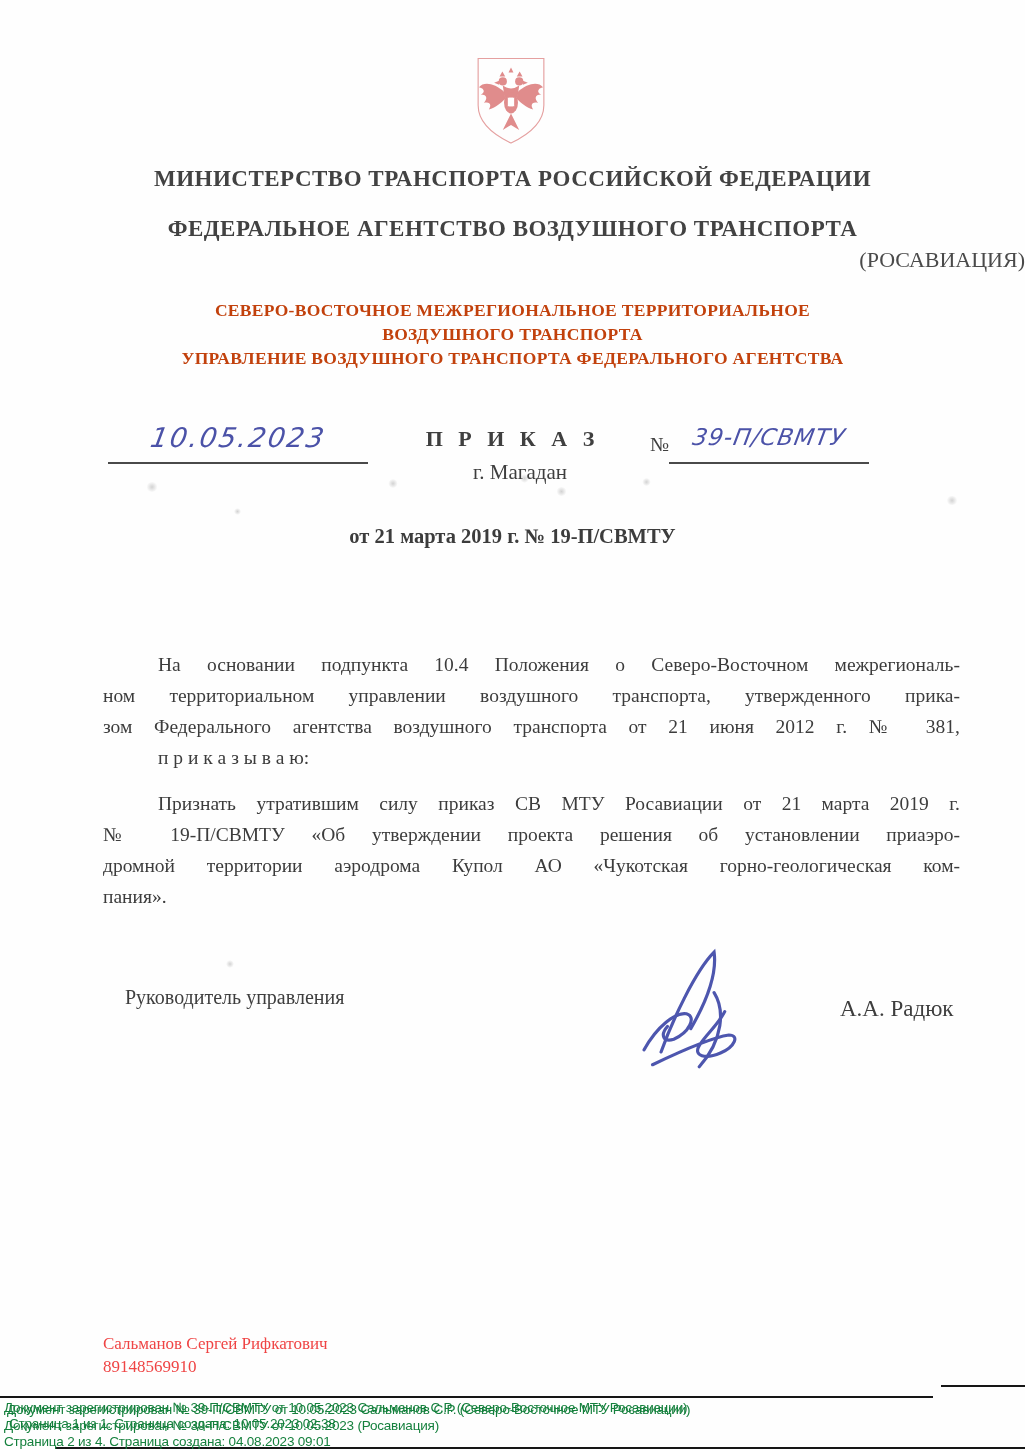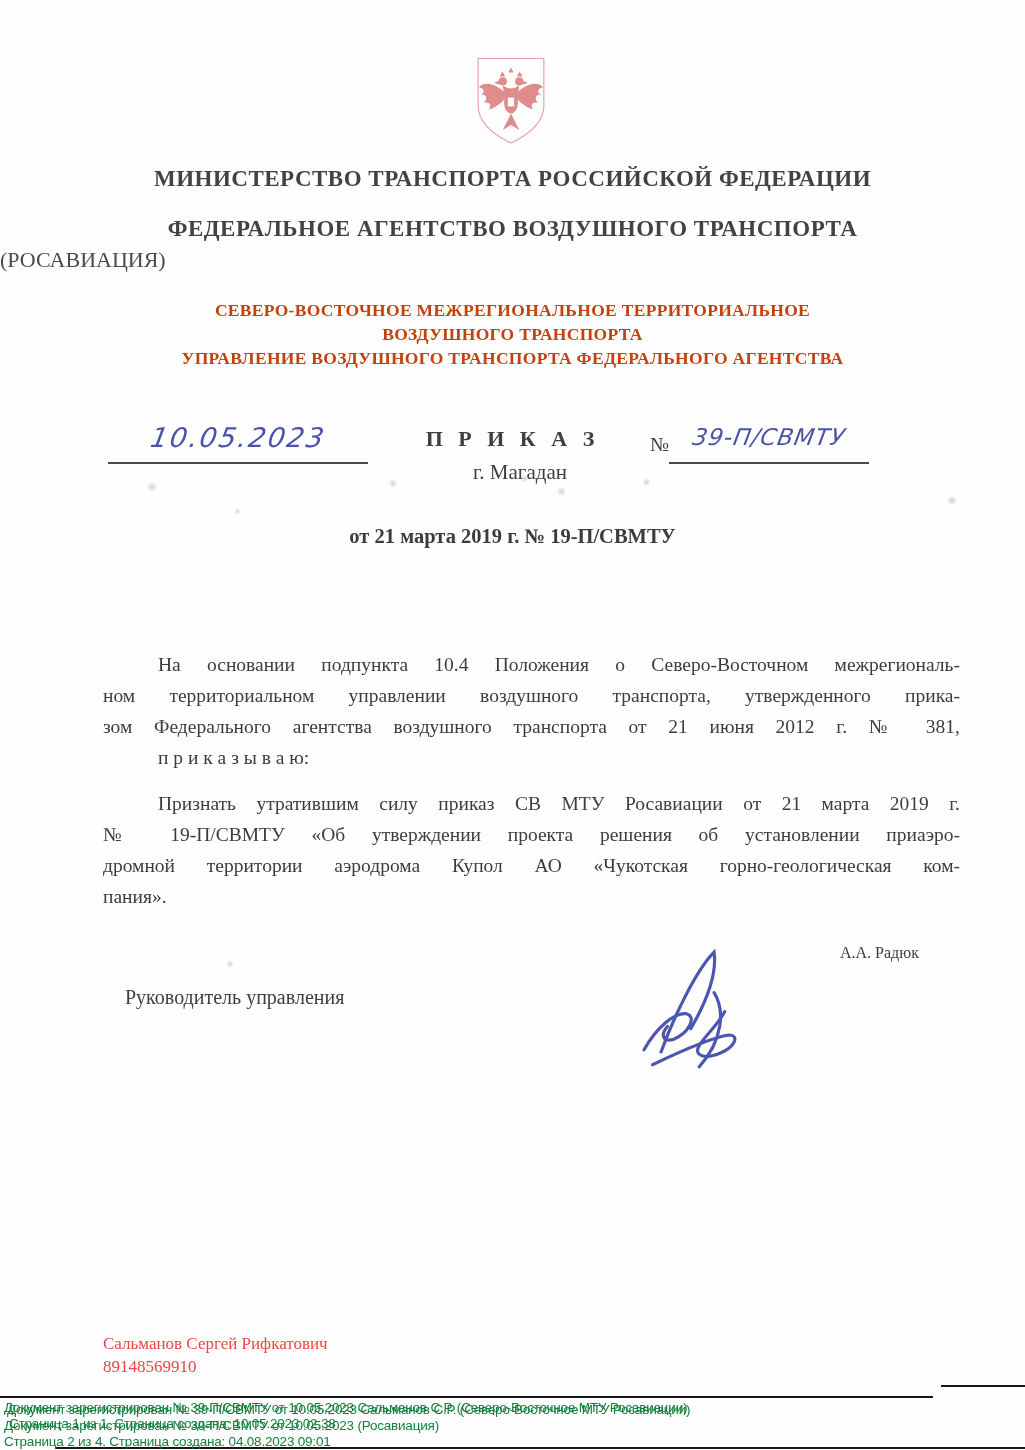--- a/index.html
+++ b/index.html
@@ -11,21 +11,21 @@
     font-family:"Liberation Serif", serif;
     color:#3a3a3a;
     overflow:hidden;
   }
   
   .emblem{position:absolute;left:466px;top:56px;width:90px;height:92px;}
   .h-ministry{position:absolute;left:0;top:166px;width:1025px;text-align:center;
     font-size:23px;font-weight:bold;letter-spacing:.5px;color:#424242;}
   .h-agency{position:absolute;left:0;top:216px;width:1025px;text-align:center;
     font-size:23px;font-weight:bold;letter-spacing:.5px;color:#424242;}
-  .h-agency-short{position:absolute;left:0;top:247px;width:1025px;text-align:left;
+  .h-agency-short{position:absolute;left:0;top:247px;width:1025px;text-align:right;
     font-size:22px;color:#4a4a4a;}
   .h-dept{position:absolute;left:0;top:298px;width:1025px;text-align:center;
     font-size:17.5px;font-weight:bold;line-height:24px;color:#c2410c;letter-spacing:.3px;}
   .h-doctype{position:absolute;left:0;top:391px;width:1025px;text-align:center;
     font-size:22px;font-weight:bold;letter-spacing:5px;color:#3f3f3f;margin-top:35px;}
   
   .req-date{position:absolute;left:108px;top:424px;width:260px;height:38px;
     border-bottom:2px solid #4a4a4a;text-align:center;}
   .req-city{position:absolute;left:380px;top:436px;width:280px;text-align:center;font-size:21px;color:#3e3e3e;margin-top:24px;}
   .req-num{position:absolute;left:650px;top:430px;font-size:20px;color:#3e3e3e;}
@@ -44,21 +44,21 @@
     font-size:20.5px;font-weight:bold;line-height:29px;color:#3c3c3c;}
   
   .bodytext{position:absolute;left:103px;width:857px;font-size:19.5px;line-height:31px;color:#3c3c3c;}
   .p1{top:649px;}
   .p2{top:788px;}
   .bline{height:31px;overflow:hidden;}
   .jfull{text-align:justify;text-align-last:justify;}
   .ind{padding-left:55px;}
   
   .sign-pos{position:absolute;left:103px;top:986px;font-size:20px;color:#3e3e3e;margin-left:22px;}
-  .sign-name{position:absolute;left:840px;top:944px;width:120px;font-size:16px;color:#3e3e3e;}
+  .sign-name{position:absolute;left:840px;top:996px;width:120px;font-size:23px;color:#3e3e3e;}
   .sign-svg{position:absolute;left:615px;top:948px;width:160px;height:122px;}
   
   .contact{position:absolute;left:103px;top:1332px;font-size:17px;line-height:23px;color:#ef4444;}
   
   .rule-a{position:absolute;left:0;top:1396px;width:933px;height:2px;background:#161616;}
   .rule-b{position:absolute;left:941px;top:1385px;width:84px;height:2px;background:#161616;}
   .rule-bottom{position:absolute;left:55px;top:1447px;width:970px;height:2px;background:#161616;}
   .stampzone{position:absolute;left:4px;top:1400px;width:1020px;height:48px;
     font-family:"Liberation Sans", sans-serif;font-size:13.5px;color:#15803d;}
   .stampzone .lyr{position:absolute;white-space:nowrap;letter-spacing:-.2px;}

